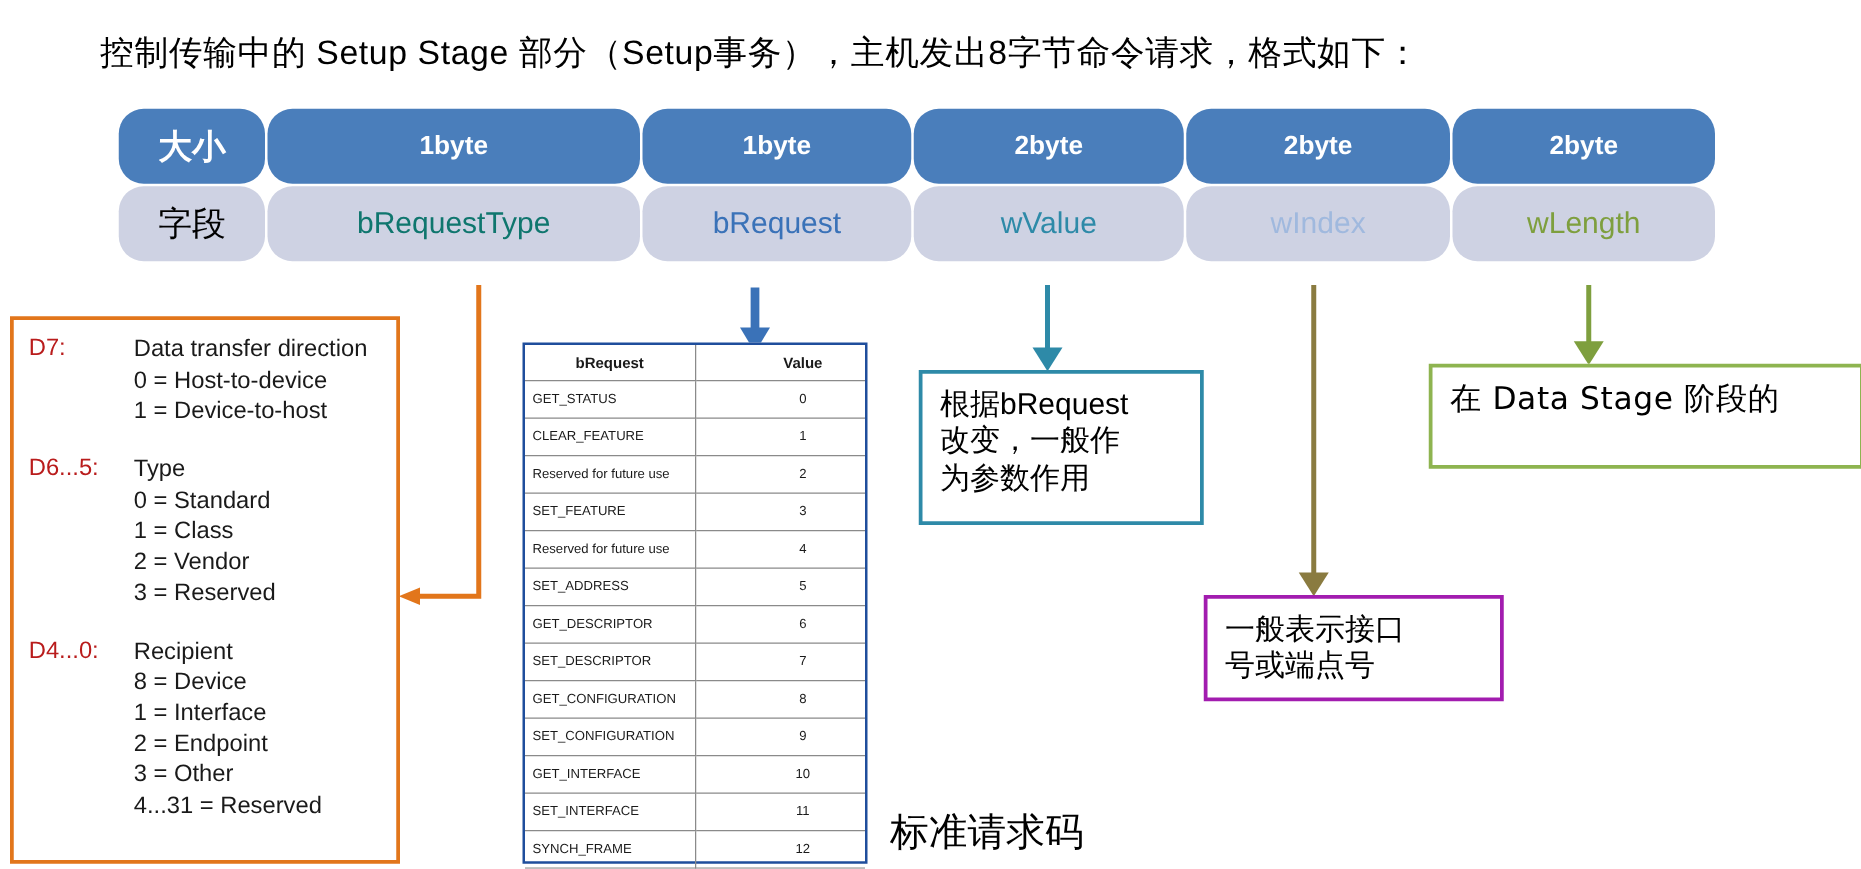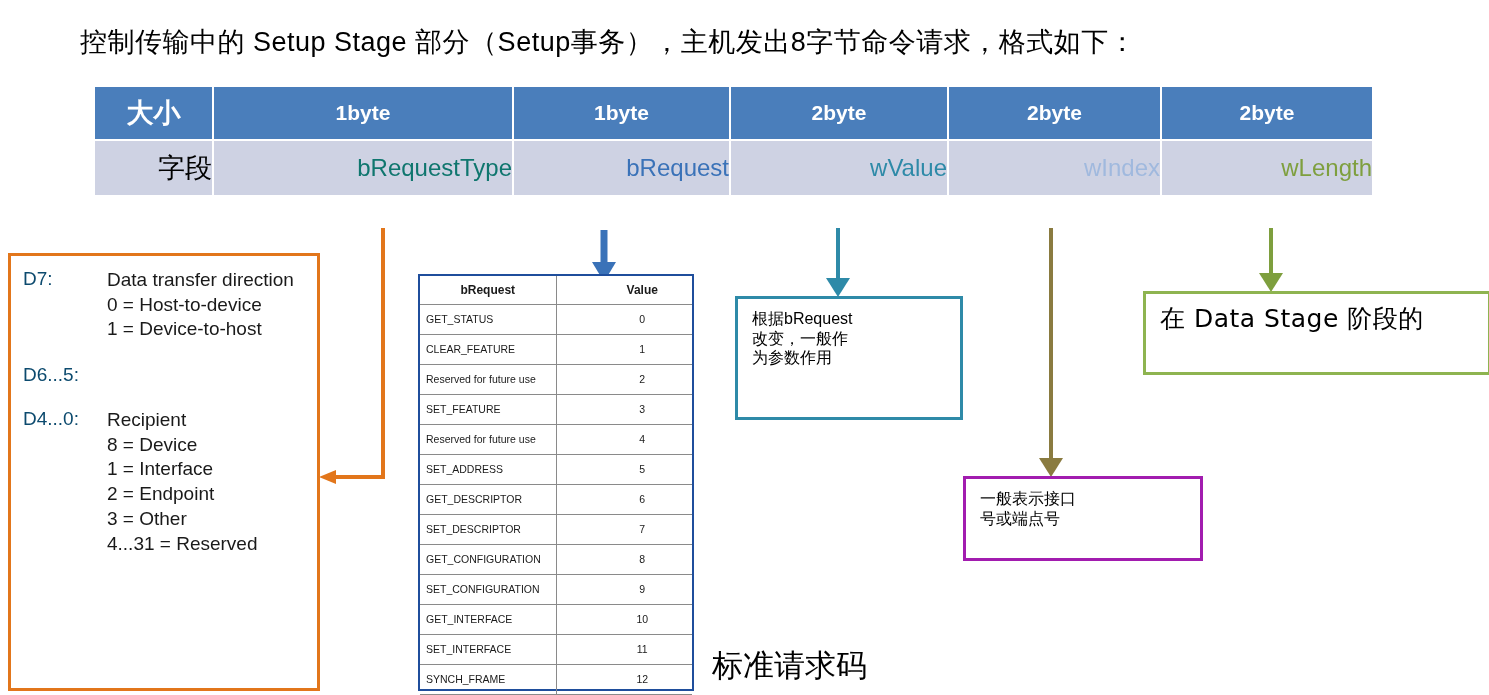--- a/index.html
+++ b/index.html
@@ -26,37 +26,37 @@
 
   
   #setup-table {
     position: absolute;
     left: 93px; top: 85px;
     width: 1267px;
     border-collapse: separate;
     border-spacing: 2px 2px;
     table-layout: fixed;
   }
-  #setup-table td { padding: 0; }
+  #setup-table td { padding: 12px; border-radius: 20px; }
   .hdr-cell {
     background: #4a7ebb;
     color: #ffffff;
     font-weight: bold;
     text-align: center;
     height: 52px;
     vertical-align: middle;
     font-size: 21px;
   }
   .hdr-cell.label {
     font-size: 27px;
     font-weight: bold;
   }
   .fld-cell {
     background: #ced2e3;
-    text-align: right;
+    text-align: center;
     height: 54px;
     vertical-align: middle;
     font-size: 24px;
   }
   .fld-cell.label { color: #000000; font-size: 27px; }
 
   
   #arrows {
     position: absolute;
     left: 0; top: 0;
@@ -70,21 +70,21 @@
     left: 8px; top: 253px;
     width: 312px; height: 438px;
     border: 3px solid #e2761b;
     background: #ffffff;
   }
   #bmrt-box .grp { display: flex; margin: 0; }
   #bmrt-box .bits {
     width: 96px;
     flex: 0 0 96px;
     font-size: 19px;
-    color: #0c4a6e;
+    color: #b91c1c;
     padding-left: 12px;
   }
   #bmrt-box .vals { font-size: 19px; color: #1a1a1a; }
   #bmrt-box .vals div { line-height: 1.30; white-space: nowrap; }
   #bmrt-box .grp + .grp { margin-top: 22px; }
   #bmrt-box .inner { padding-top: 12px; }
 
   
   #brequest-table-wrap {
     position: absolute;
@@ -122,21 +122,21 @@
     left: 712px; top: 645px;
     font-size: 31px;
     color: #000000;
     white-space: nowrap;
   }
 
   
   .note {
     position: absolute;
     background: #ffffff;
-    font-size: 16px;
+    font-size: 24px;
     color: #000000;
     line-height: 1.22;
     padding: 10px 14px;
     white-space: nowrap;
   }
   #note-wvalue {
     left: 735px; top: 296px;
     width: 228px; height: 124px;
     border: 3px solid #2e8aa8;
   }
@@ -213,20 +213,27 @@
     <div class="grp">
       <div class="bits">D7:</div>
       <div class="vals">
         <div>Data transfer direction</div>
         <div>0 = Host-to-device</div>
         <div>1 = Device-to-host</div>
       </div>
     </div>
     <div class="grp">
       <div class="bits">D6...5:</div>
+      <div class="vals">
+        <div>Type</div>
+        <div>0 = Standard</div>
+        <div>1 = Class</div>
+        <div>2 = Vendor</div>
+        <div>3 = Reserved</div>
+      </div>
     </div>
     <div class="grp">
       <div class="bits">D4...0:</div>
       <div class="vals">
         <div>Recipient</div>
         <div>8 = Device</div>
         <div>1 = Interface</div>
         <div>2 = Endpoint</div>
         <div>3 = Other</div>
         <div>4...31 = Reserved</div>

